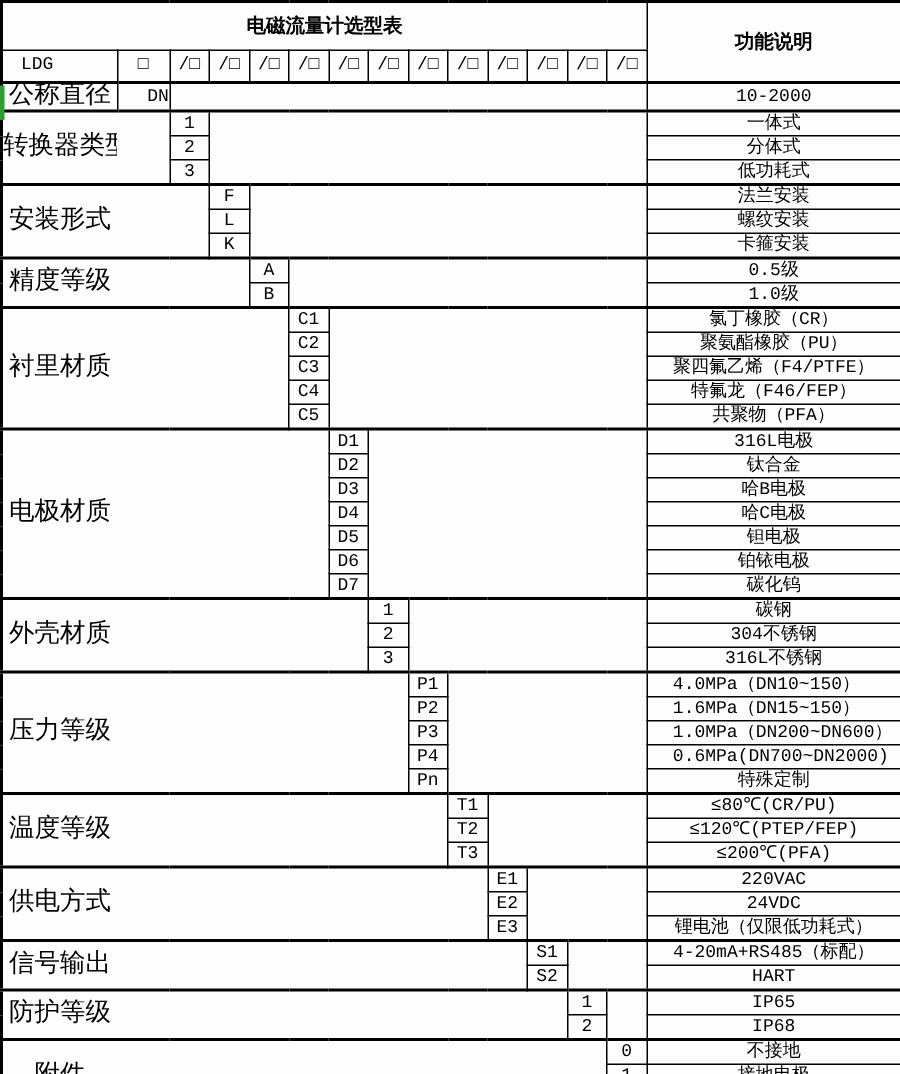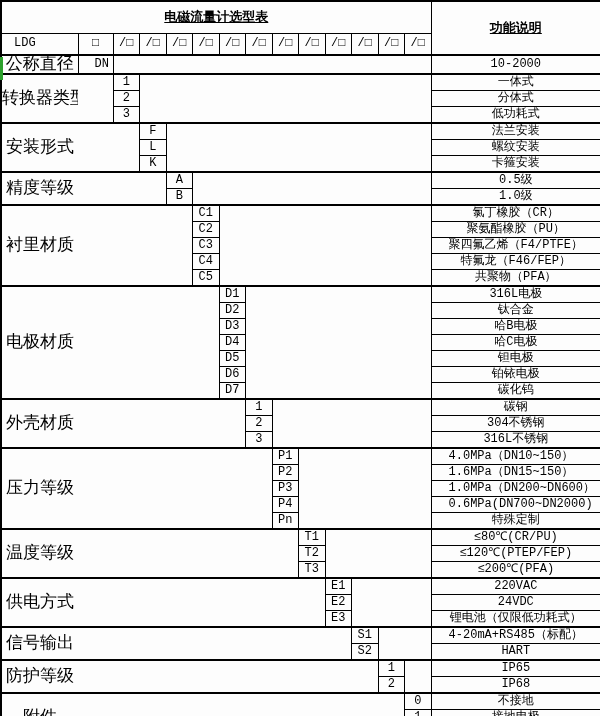--- a/index.html
+++ b/index.html
@@ -7,30 +7,30 @@
   table.sel{
     width:600px;height:716px;
     border-collapse:collapse;
     table-layout:fixed;
     border:2px solid #000;
     font-family:"Liberation Mono","DejaVu Sans Mono",monospace;
     font-size:12px;color:#000;
   }
   td{padding:0;margin:0;text-align:center;vertical-align:middle;line-height:15px;overflow:hidden;white-space:nowrap;}
   tr{height:16px;}
-  tr.r-title{height:32px;text-decoration:underline;}
+  tr.r-title{height:32px;}
   tr.r-ldg{height:22px;}
   tr.r-dn{height:19px;}
   td.t-title{border-bottom:1px solid #000;font-weight:bold;font-size:13px;}
   td.t-funch{border-left:1px solid #000000;font-weight:bold;font-size:13px;}
   td.lbl{font-size:17px;letter-spacing:0px;}
   td.ldg{text-align:left;padding-left:12px;border-right:1px solid #000;margin-top:16px;}
   td.slot{border:1px solid #000;font-size:12px;}
   td.code{border:1px solid #000;}
-  td.code-left{text-align:left;padding-left:16px;}
+  td.code-left{text-align:right;padding-left:2px;}
   td.func{border-left:1px solid #000;border-top:1px solid #000;border-bottom:1px solid #000;}
   td.func.fl{text-align:left;padding-left:17px;}
   tr.gs td{border-top:2px solid #000;}
   .green-mark{position:absolute;left:0;width:3px;background:#2ca02c;z-index:5;}
 </style>
 </head>
 <body>
 
 <div class="page">
   <div class="green-mark" style="top:57px;height:23px;"></div>

